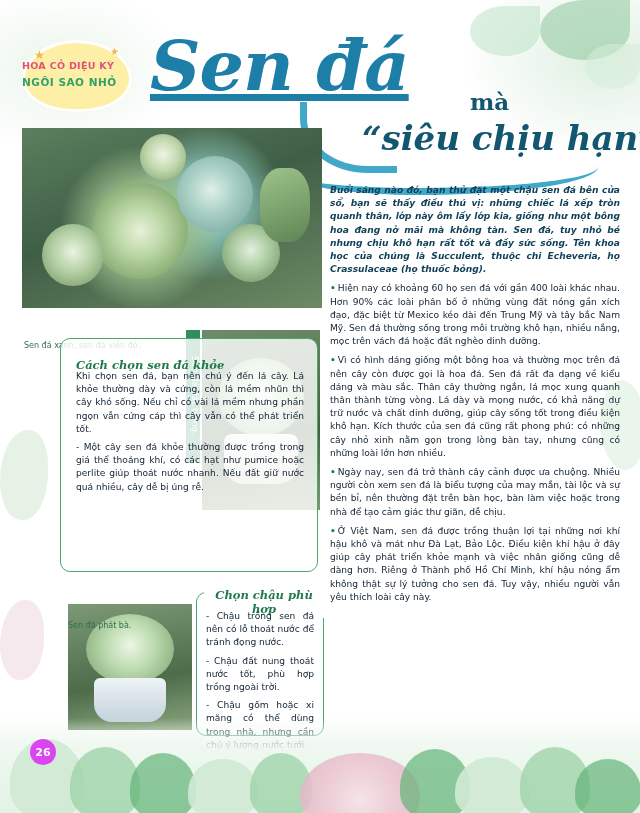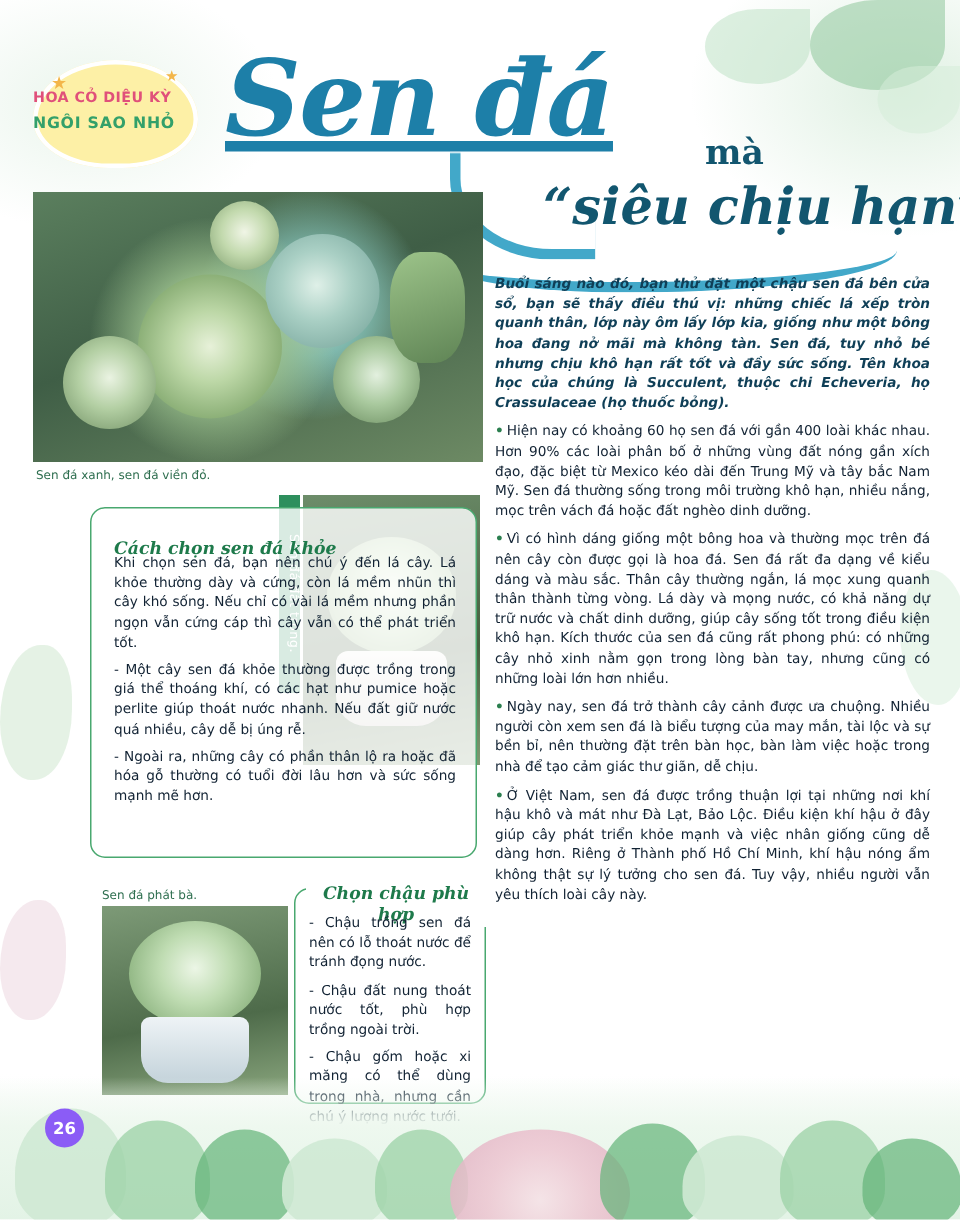--- a/index.html
+++ b/index.html
@@ -179,20 +179,21 @@
   }
   .succ {
     position:absolute;
     border-radius: 50%;
   }
   .caption {
     position:absolute;
     font-size: 8px;
     color: #2f6f50;
     font-family: "DejaVu Sans", sans-serif;
+    margin-top: 29px;
   }
 
   
   .vcap {
     position:absolute;
     background: #2e8f5d;
     color: #ffffff;
     font-size: 8.5px;
     width: 14px;
     text-align:center;
@@ -240,21 +241,21 @@
     color:#123;
   }
   .box-body p { margin: 0 0 5px 0; }
 
   
   .pagenum {
     position:absolute;
     left: 30px; bottom: 48px;
     width: 26px; height: 26px;
     border-radius: 50%;
-    background: #8b5cf6;
+    background: #d946ef;
     color: #fff;
     font-size: 11px;
     font-weight: bold;
     display:flex; align-items:center; justify-content:center;
   }
 </style>
 </head>
 <body>
 
 <div class="page">
@@ -312,21 +313,20 @@
     <p><span class="bull">•</span><span>Vì có hình dáng giống một bông hoa và thường mọc trên đá nên cây còn được gọi là hoa đá. Sen đá rất đa dạng về kiểu dáng và màu sắc. Thân cây thường ngắn, lá mọc xung quanh thân thành từng vòng. Lá dày và mọng nước, có khả năng dự trữ nước và chất dinh dưỡng, giúp cây sống tốt trong điều kiện khô hạn. Kích thước của sen đá cũng rất phong phú: có những cây nhỏ xinh nằm gọn trong lòng bàn tay, nhưng cũng có những loài lớn hơn nhiều.</span></p>
     <p><span class="bull">•</span><span>Ngày nay, sen đá trở thành cây cảnh được ưa chuộng. Nhiều người còn xem sen đá là biểu tượng của may mắn, tài lộc và sự bền bỉ, nên thường đặt trên bàn học, bàn làm việc hoặc trong nhà để tạo cảm giác thư giãn, dễ chịu.</span></p>
     <p><span class="bull">•</span><span>Ở Việt Nam, sen đá được trồng thuận lợi tại những nơi khí hậu khô và mát như Đà Lạt, Bảo Lộc. Điều kiện khí hậu ở đây giúp cây phát triển khỏe mạnh và việc nhân giống cũng dễ dàng hơn. Riêng ở Thành phố Hồ Chí Minh, khí hậu nóng ẩm không thật sự lý tưởng cho sen đá. Tuy vậy, nhiều người vẫn yêu thích loài cây này.</span></p>
   </div>
 
   <div class="box" style="left:60px;top:338px;width:256px;height:232px;"></div>
   <div class="box-title" style="left:76px;top:348px;width:230px;">Cách chọn sen đá khỏe</div>
   <div class="box-body" style="left:76px;top:370px;width:228px;">
     <p>Khi chọn sen đá, bạn nên chú ý đến lá cây. Lá khỏe thường dày và cứng, còn lá mềm nhũn thì cây khó sống. Nếu chỉ có vài lá mềm nhưng phần ngọn vẫn cứng cáp thì cây vẫn có thể phát triển tốt.</p>
     <p>- Một cây sen đá khỏe thường được trồng trong giá thể thoáng khí, có các hạt như pumice hoặc perlite giúp thoát nước nhanh. Nếu đất giữ nước quá nhiều, cây dễ bị úng rễ.</p>
-    <p>- Ngoài ra, những cây có phần thân lộ ra hoặc đã hóa gỗ thường có tuổi đời lâu hơn và sức sống mạnh mẽ hơn.</p>
   </div>
 
   <div class="box" style="left:246px;top:578px;width:78px;height:0px;border:none;"></div>
   <div class="box" style="left:196px;top:592px;width:126px;height:142px;"></div>
   <div class="box-title" style="left:204px;top:576px;width:120px;text-align:center;background:#ffffff;padding:2px 0;">Chọn chậu phù hợp</div>
   <div class="box-body" style="left:206px;top:610px;width:108px;">
     <p>- Chậu trồng sen đá nên có lỗ thoát nước để tránh đọng nước.</p>
     <p>- Chậu đất nung thoát nước tốt, phù hợp trồng ngoài trời.</p>
     <p>- Chậu gốm hoặc xi măng có thể dùng trong nhà, nhưng cần chú ý lượng nước tưới.</p>
   </div>

